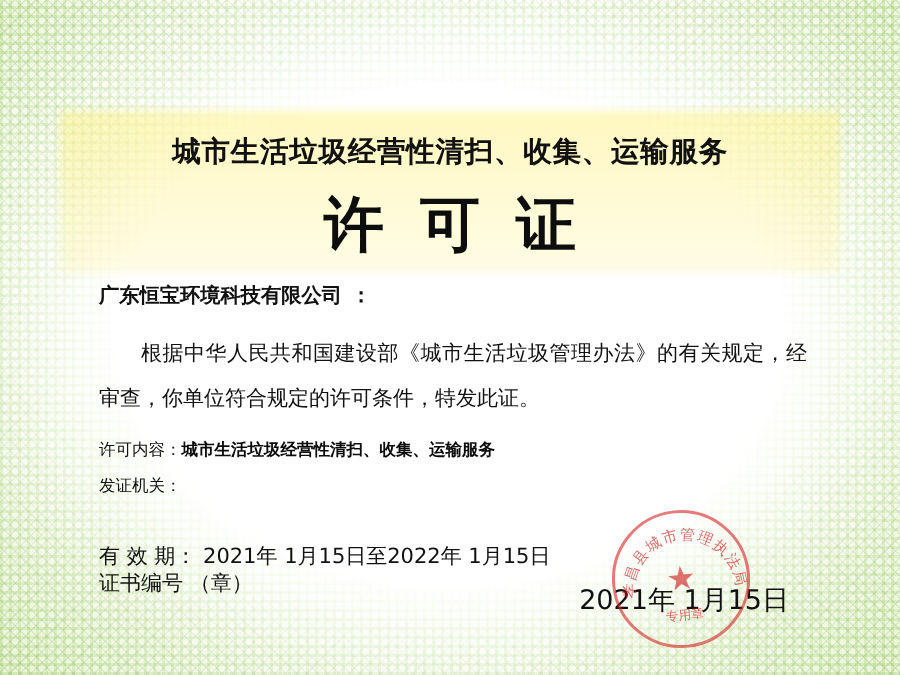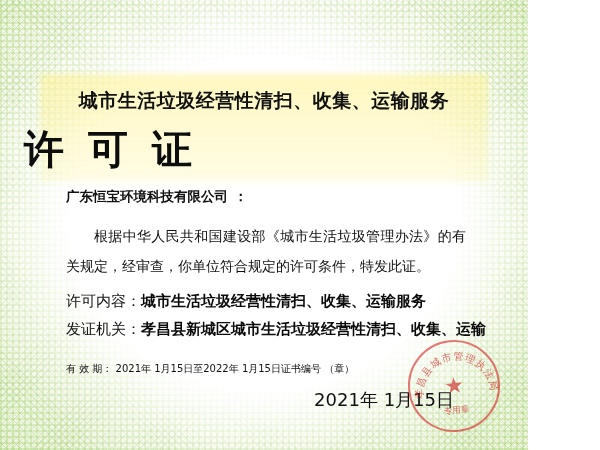--- a/index.html
+++ b/index.html
@@ -9,21 +9,21 @@
   body {
     width: 600px;
     height: 450px;
     overflow: hidden;
     font-family: "Liberation Sans", sans-serif;
     background: #ffffff;
   }
 
   #certificate {
     position: relative;
-    width: 528px;
+    width: 600px;
     height: 450px;
     box-sizing: border-box;
     background:
       radial-gradient(ellipse at 50% 45%, #ffffff 0%, #ffffff 52%, #fbfdf6 68%, #f2f8e6 82%, #eaf4d8 100%);
     overflow: hidden;
     padding-left: 48px;
   }
 
   
   .border-texture {
@@ -78,21 +78,21 @@
     color: #111111;
     letter-spacing: 0.5px;
     font-family: "DejaVu Sans", "Liberation Sans", sans-serif;
   }
 
   .title-big {
     position: absolute;
     top: 122px;
     left: 0;
     right: 0;
-    text-align: left;
+    text-align: center;
     font-size: 40px;
     font-weight: bold;
     color: #0d0d0d;
     letter-spacing: 24px;
     text-indent: 24px;
     font-family: "DejaVu Sans", "Liberation Sans", sans-serif;
   }
 
   .recipient-row {
     position: absolute;
@@ -124,21 +124,21 @@
     text-align: justify;
     text-indent: 28px;
     font-family: Liberation Serif, serif;
   }
 
   .fields {
     position: absolute;
     top: 292px;
     left: 66px;
     right: 62px;
-    font-size: 15px;
+    font-size: 11px;
     color: #111111;
     font-family: "DejaVu Sans", "Liberation Sans", sans-serif;
   }
   .field-row {
     display: flex;
     align-items: baseline;
     margin-bottom: 9px;
     white-space: nowrap;
   }
   .field-label {
@@ -148,24 +148,26 @@
     font-weight: bold;
     color: #0b0b0b;
   }
 
   .validity-row {
     position: absolute;
     top: 362px;
     left: 66px;
     right: 62px;
     display: flex;
+    justify-content: space-between;
     align-items: baseline;
-    font-size: 10px;
-    color: #111111;
-    font-family: "DejaVu Sans", "Liberation Sans", sans-serif;
+    font-size: 14px;
+    color: #111111;
+    font-family: "DejaVu Sans", "Liberation Sans", sans-serif;
+    flex-direction: column;
   }
   .validity-left { white-space: nowrap; }
   .validity-right { white-space: nowrap; padding-right: 6px; }
 
   .issue-date {
     position: absolute;
     top: 388px;
     right: 74px;
     font-size: 18px;
     color: #111111;
@@ -243,21 +245,20 @@
 
     <div class="body-text">根据中华人民共和国建设部《城市生活垃圾管理办法》的有关规定，经审查，你单位符合规定的许可条件，特发此证。</div>
 
     <div class="fields">
       <div class="field-row">
         <span class="field-label">许可内容：</span>
         <span class="field-value">城市生活垃圾经营性清扫、收集、运输服务</span>
       </div>
       <div class="field-row">
         <span class="field-label">发证机关：</span>
-        <span class="field-value">孝昌县新城区城市生活垃圾经营性清扫、收集、运输</span>
       </div>
     </div>
 
     <div class="validity-row">
       <div class="validity-left">
         <span>有 效 期：</span>
         <span>2021年 1月15日至2022年 1月15日</span>
       </div>
       <div class="validity-right">
         <span>证书编号</span>

